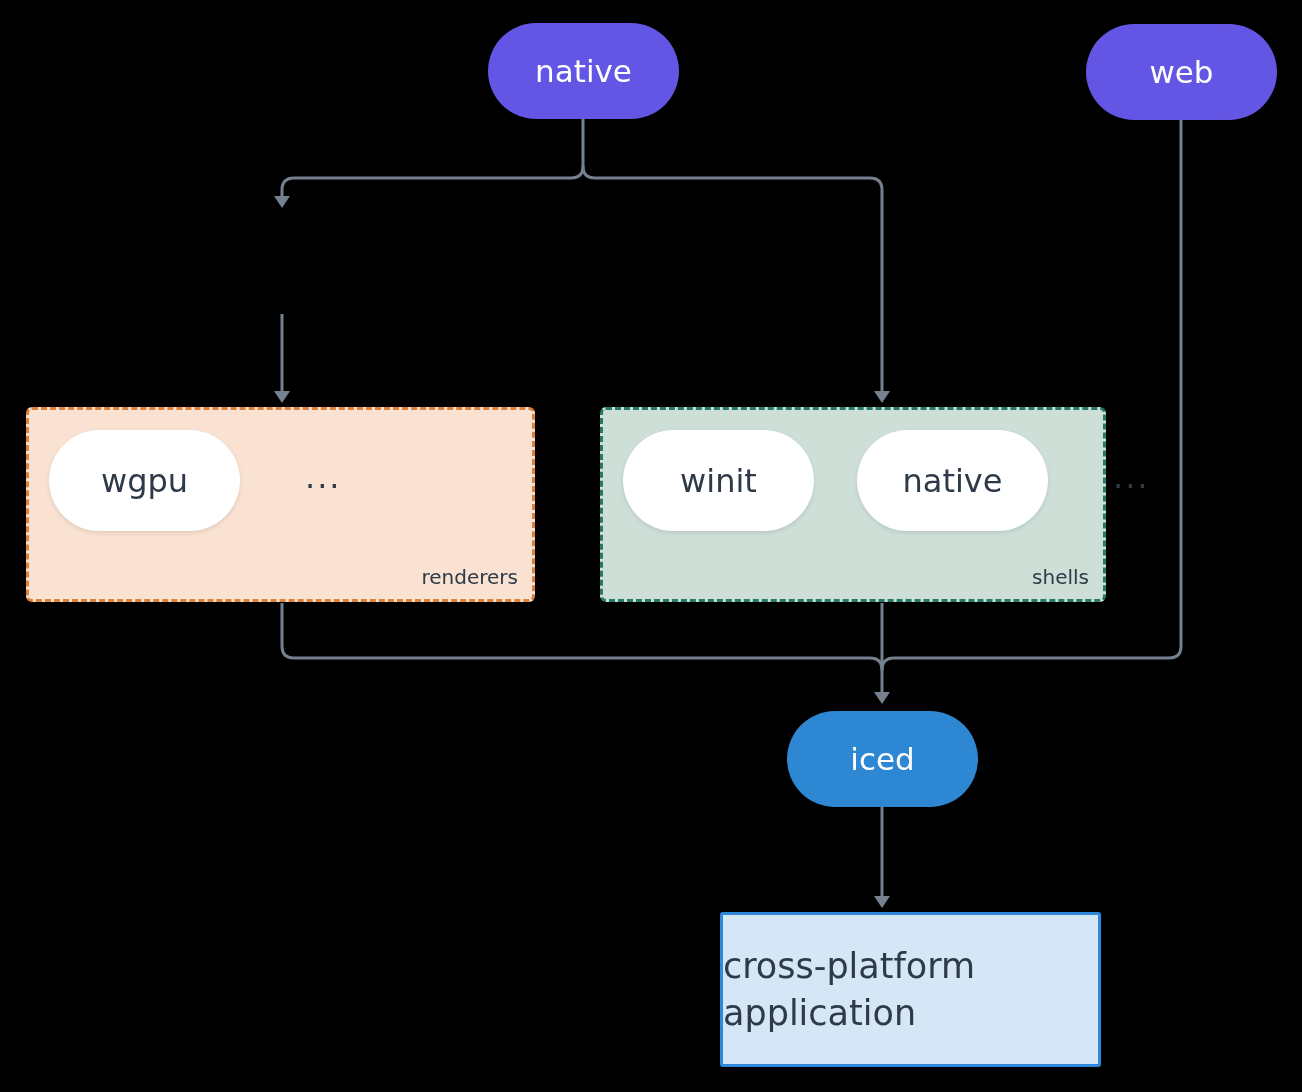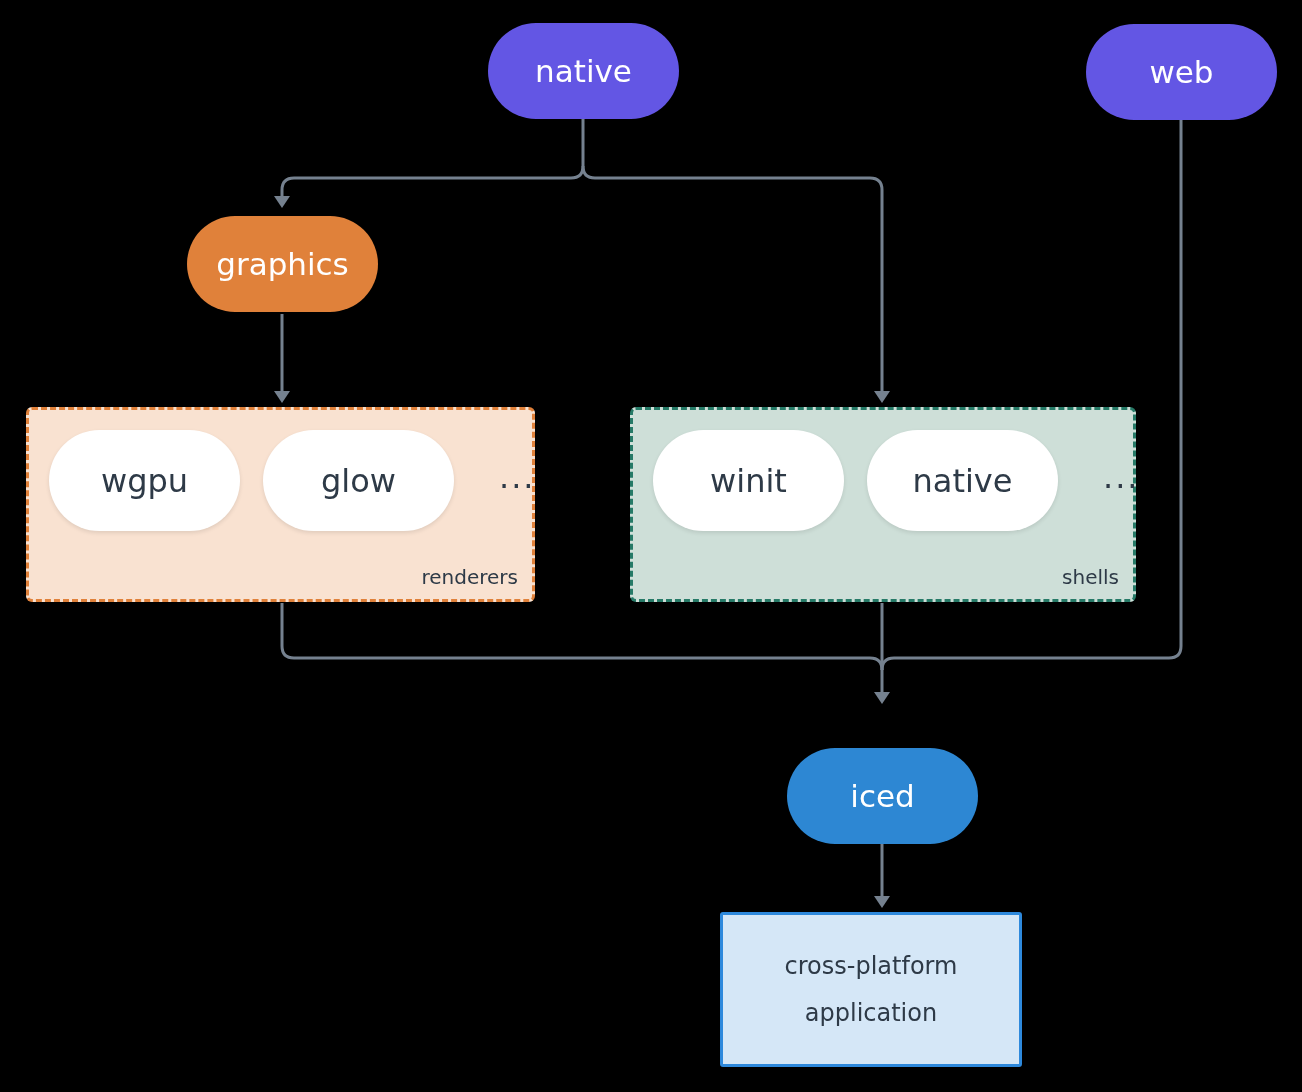--- a/index.html
+++ b/index.html
@@ -42,49 +42,49 @@
   }
   .pill.lg {
     width: 191px;
     height: 96px;
     font-size: 31px;
     color: var(--node-text);
   }
   .pill.native   { left: 488px;  top: 23px;  background: var(--purple); }
   .pill.web      { left: 1086px; top: 24px;  background: var(--purple); }
   .pill.graphics { left: 187px;  top: 216px; background: var(--orange); }
-  .pill.iced     { left: 787px;  top: 748px; background: var(--blue); }
+  .pill.iced     { left: 787px;  top: 711px; background: var(--blue); }
 
   .group {
     position: absolute;
     top: 407px;
     height: 195px;
     border: 3px dashed;
     border-radius: 6px;
     box-sizing: border-box;
   }
   .group.renderers {
     left: 26px;
     width: 509px;
     background: var(--renderers-fill);
     border-color: var(--renderers-border);
   }
   .group.shells {
-    left: 630px;
+    left: 600px;
     width: 506px;
     background: var(--shells-fill);
     border-color: var(--shells-border);
   }
   .pill-row {
     position: absolute;
     left: 20px;
     top: 20px;
     display: flex;
     align-items: center;
-    gap: 23px;
+    gap: 43px;
   }
   .pill.white {
     position: static;
     width: 191px;
     height: 101px;
     background: var(--pill-fill);
     color: var(--pill-text);
     font-size: 32px;
     border-radius: 51px;
     box-shadow: 0 2px 4px rgba(0,0,0,0.10);
@@ -103,32 +103,32 @@
     position: absolute;
     right: 14px;
     bottom: 10px;
     font-size: 20px;
     color: var(--label-text);
   }
   .app-box {
     position: absolute;
     left: 720px;
     top: 912px;
-    width: 302px;
+    width: 381px;
     height: 155px;
     box-sizing: border-box;
     background: var(--app-fill);
     border: 3px solid var(--app-border);
     border-radius: 3px;
     display: flex;
     flex-direction: column;
-    align-items: center;
+    align-items: flex-start;
     justify-content: center;
     color: var(--pill-text);
-    font-size: 24px;
+    font-size: 35px;
     line-height: 47px;
   }
 </style>
 </head>
 <body>
 
 <div class="stage">
 
   <svg class="wires" viewBox="0 0 1302 1092">
 
@@ -153,31 +153,25 @@
   </svg>
 
   <div class="pill lg web">
     <span>web</span>
   </div>
 
   <div class="pill lg native">
     <span>native</span>
   </div>
 
-  <div class="pill lg graphics">
-    <span>graphics</span>
-  </div>
 
   <div class="group renderers">
     <div class="pill-row">
       <div class="pill white">
         <span>wgpu</span>
-      </div>
-      <div class="pill white">
-        <span>glow</span>
       </div>
       <span class="more">...</span>
     </div>
     <span class="group-label">renderers</span>
   </div>
 
   <div class="group shells">
     <div class="pill-row">
       <div class="pill white">
         <span>winit</span>

